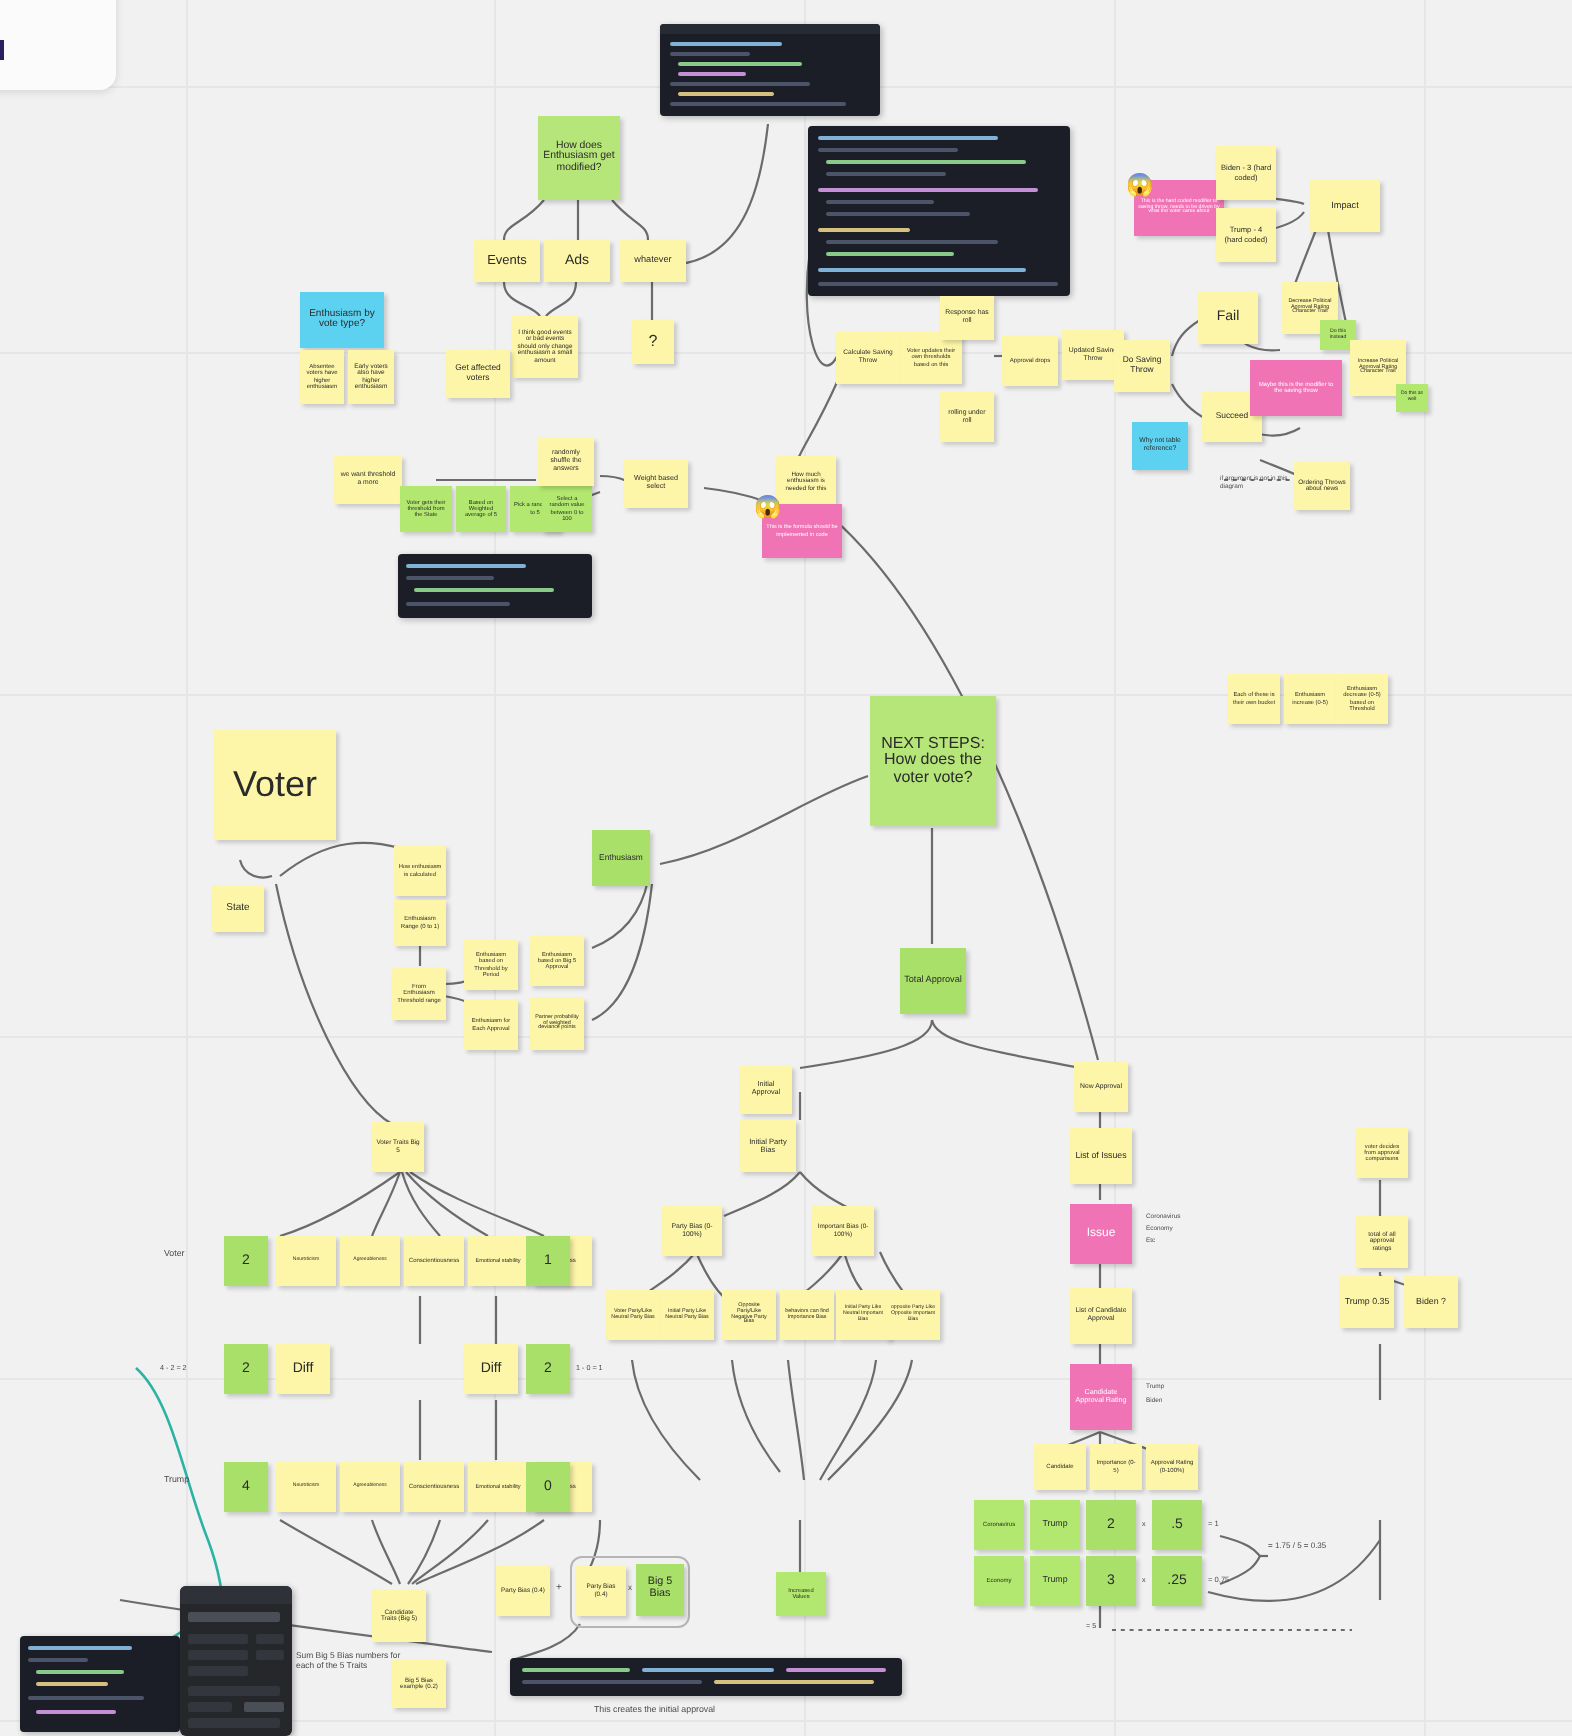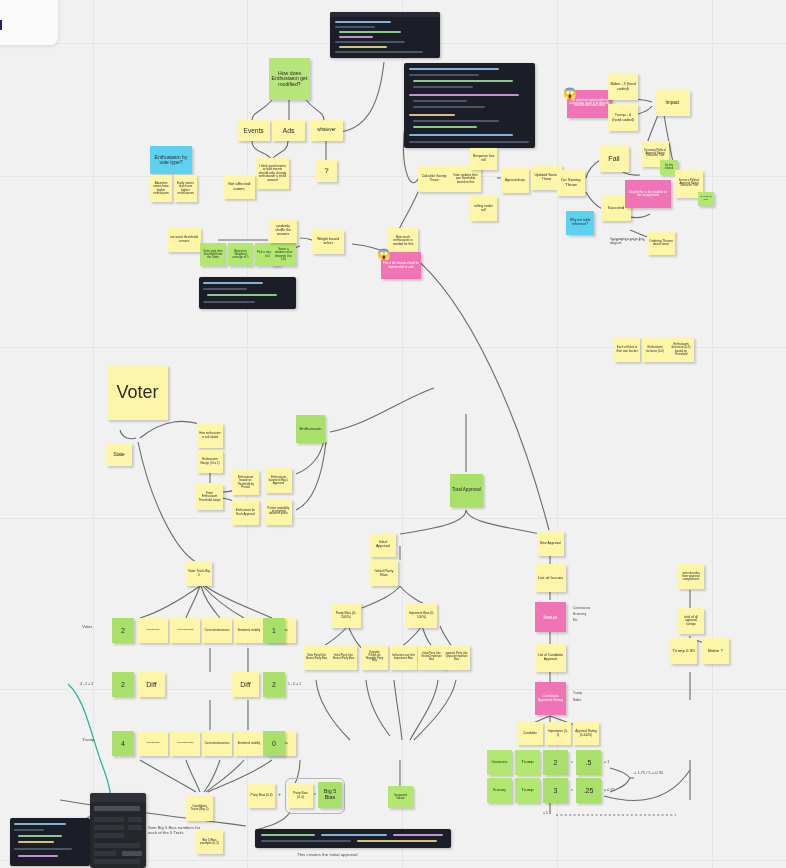--- a/index.html
+++ b/index.html
@@ -327,20 +327,21 @@
   <div class="note" style="left:647px; top:231px; width:28px; height:24px; font-size:3.2px;">Ordering Throws about news</div>
   <div class="plain" style="left:610px; top:232px; width:34px; height:20px; font-size:3.2px;">if argument is not in this diagram</div>
 
   <div class="note" style="left:614px; top:337px; width:26px; height:25px; font-size:2.9px;">Each of these is their own bucket</div>
   <div class="note" style="left:642px; top:337px; width:26px; height:25px; font-size:2.9px;">Enthusiasm increase (0-5)</div>
   <div class="note" style="left:668px; top:337px; width:26px; height:25px; font-size:2.9px;">Enthusiasm decrease (0-5) based on Threshold</div>
 
   <div class="note" style="left:107px; top:365px; width:61px; height:55px; font-size:18px;">Voter</div>
   <div class="note" style="left:106px; top:443px; width:26px; height:23px; font-size:5px;">State</div>
   <div class="note green" style="left:296px; top:415px; width:29px; height:28px; font-size:4.2px;">Enthusiasm</div>
+  <div class="note green2" style="left:435px; top:348px; width:63px; height:65px; font-size:8px;">NEXT STEPS: How does the voter vote?</div>
   <div class="note green" style="left:450px; top:474px; width:33px; height:33px; font-size:4.6px;">Total Approval</div>
 
   <div class="note" style="left:197px; top:423px; width:26px; height:25px; font-size:2.9px;">How enthusiasm is calculated</div>
   <div class="note" style="left:197px; top:450px; width:26px; height:23px; font-size:3px;">Enthusiasm Range (0 to 1)</div>
   <div class="note" style="left:196px; top:484px; width:27px; height:26px; font-size:3px;">From Enthusiasm Threshold range</div>
   <div class="note" style="left:232px; top:470px; width:27px; height:25px; font-size:2.9px;">Enthusiasm based on Threshold by Period</div>
   <div class="note" style="left:232px; top:500px; width:27px; height:25px; font-size:2.9px;">Enthusiasm for Each Approval</div>
   <div class="note" style="left:265px; top:468px; width:27px; height:25px; font-size:2.9px;">Enthusiasm based on Big 5 Approval</div>
   <div class="note" style="left:265px; top:499px; width:27px; height:26px; font-size:2.7px;">Partner probability of weighted deviance points</div>
 

